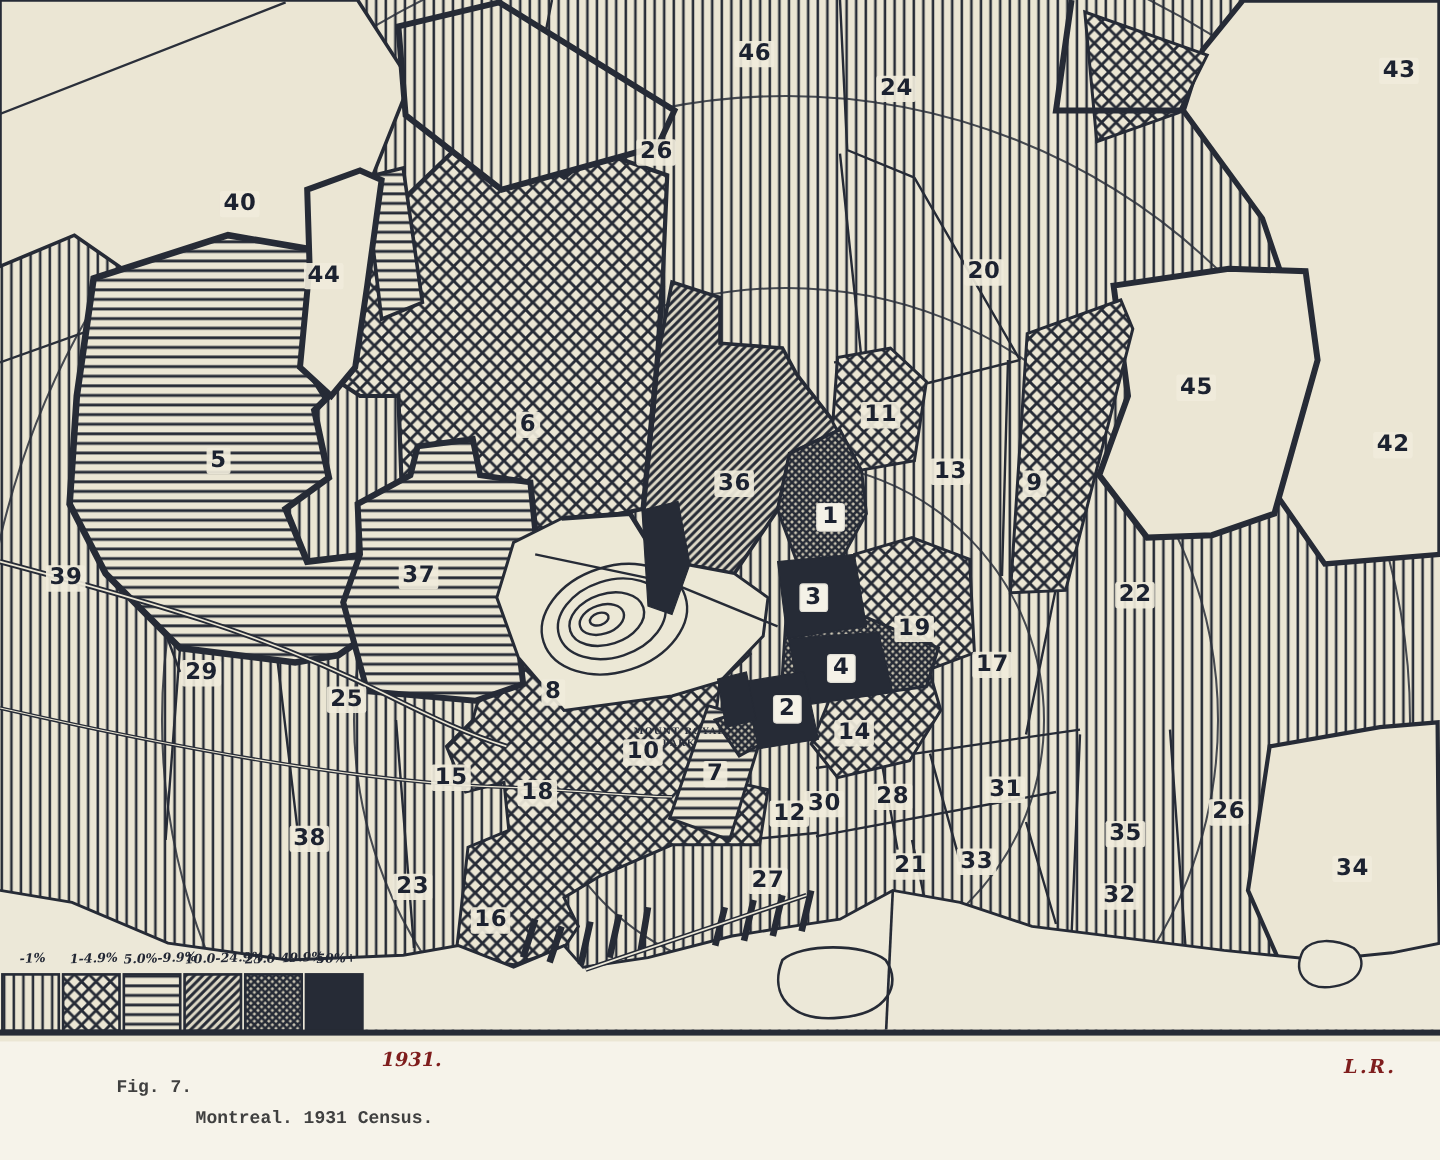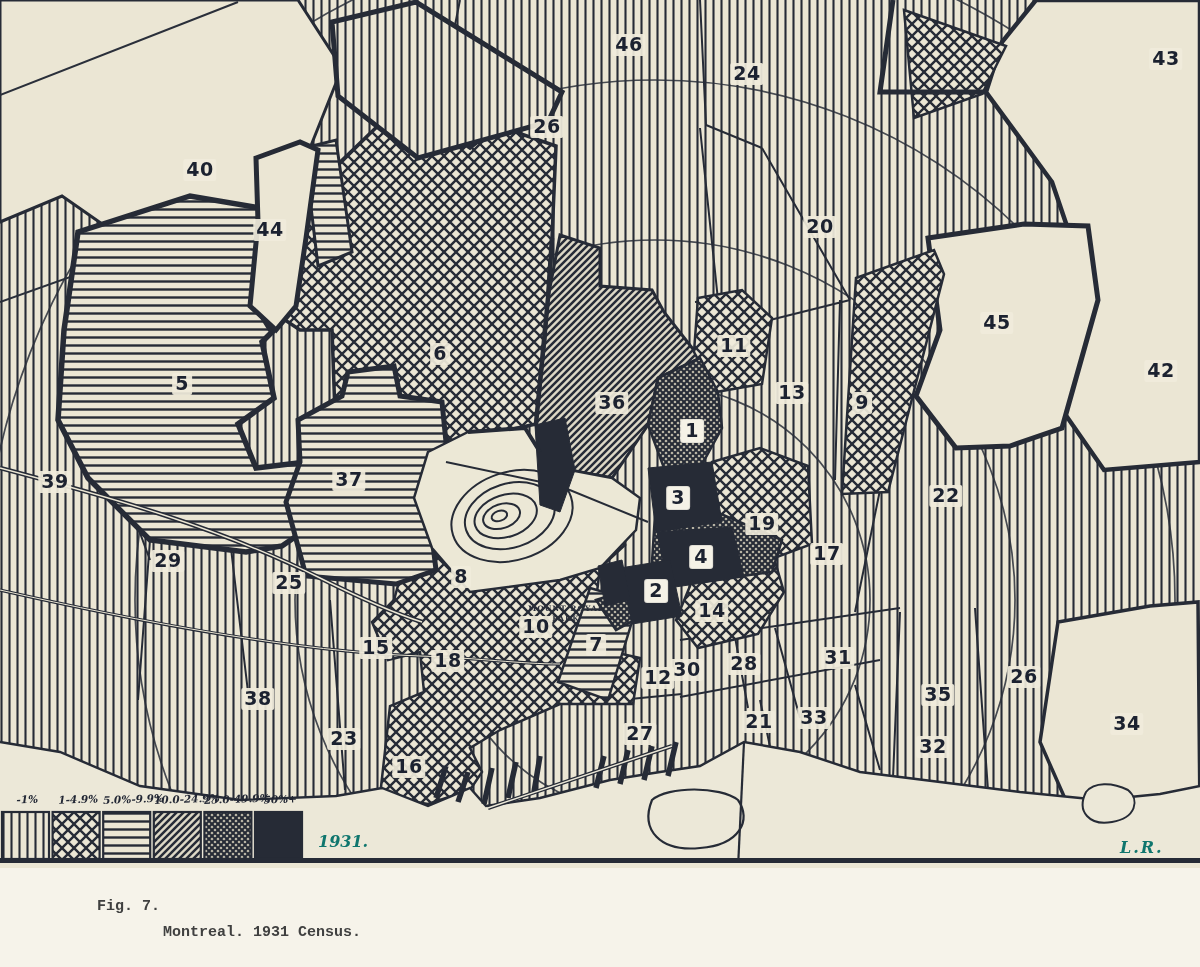--- a/index.html
+++ b/index.html
@@ -10,21 +10,21 @@
   
   .ward-label{position:absolute;transform:translate(-50%,-50%);
       font:bold 19px "DejaVu Sans",sans-serif;color:#1c2230;letter-spacing:.5px;
       background:rgba(240,235,219,.92);padding:0 3px;border-radius:2px;line-height:1.15;
       white-space:nowrap;z-index:5;}
   .ward-label.boxed{background:#f5f2e7;box-shadow:0 0 0 1px rgba(245,242,231,.9);padding:0 4px;}
   
   .park-label{position:absolute;transform:translate(-50%,-50%);text-align:center;
       font:bold 7.5px "DejaVu Serif",serif;color:#2a2f3a;letter-spacing:1px;line-height:1.3;
       text-transform:uppercase;z-index:6;margin-top:48px;}
-  .hand{position:absolute;font:bold italic 16px "DejaVu Serif",serif;color:#0f766e;z-index:6;}
+  .hand{position:absolute;font:bold italic 16px "DejaVu Serif",serif;color:#7f1d1d;z-index:6;margin-top:41px;}
   
   .legend-labels{position:absolute;left:2px;top:793px;display:flex;z-index:6;}
   .legend-labels span{display:inline-block;width:50.5px;text-align:center;
       font:bold italic 10.5px "DejaVu Serif",serif;color:#222734;white-space:nowrap;
       transform:rotate(-2deg);}
   
   .caption-strip{position:absolute;left:0;top:868px;width:1200px;height:99px;background:#f6f3ea;}
   .caption{position:absolute;left:97px;top:30px;display:flex;
       font:bold 15px "Liberation Mono",monospace;color:#404040;}
   .caption .fig{width:66px;flex:none;}

